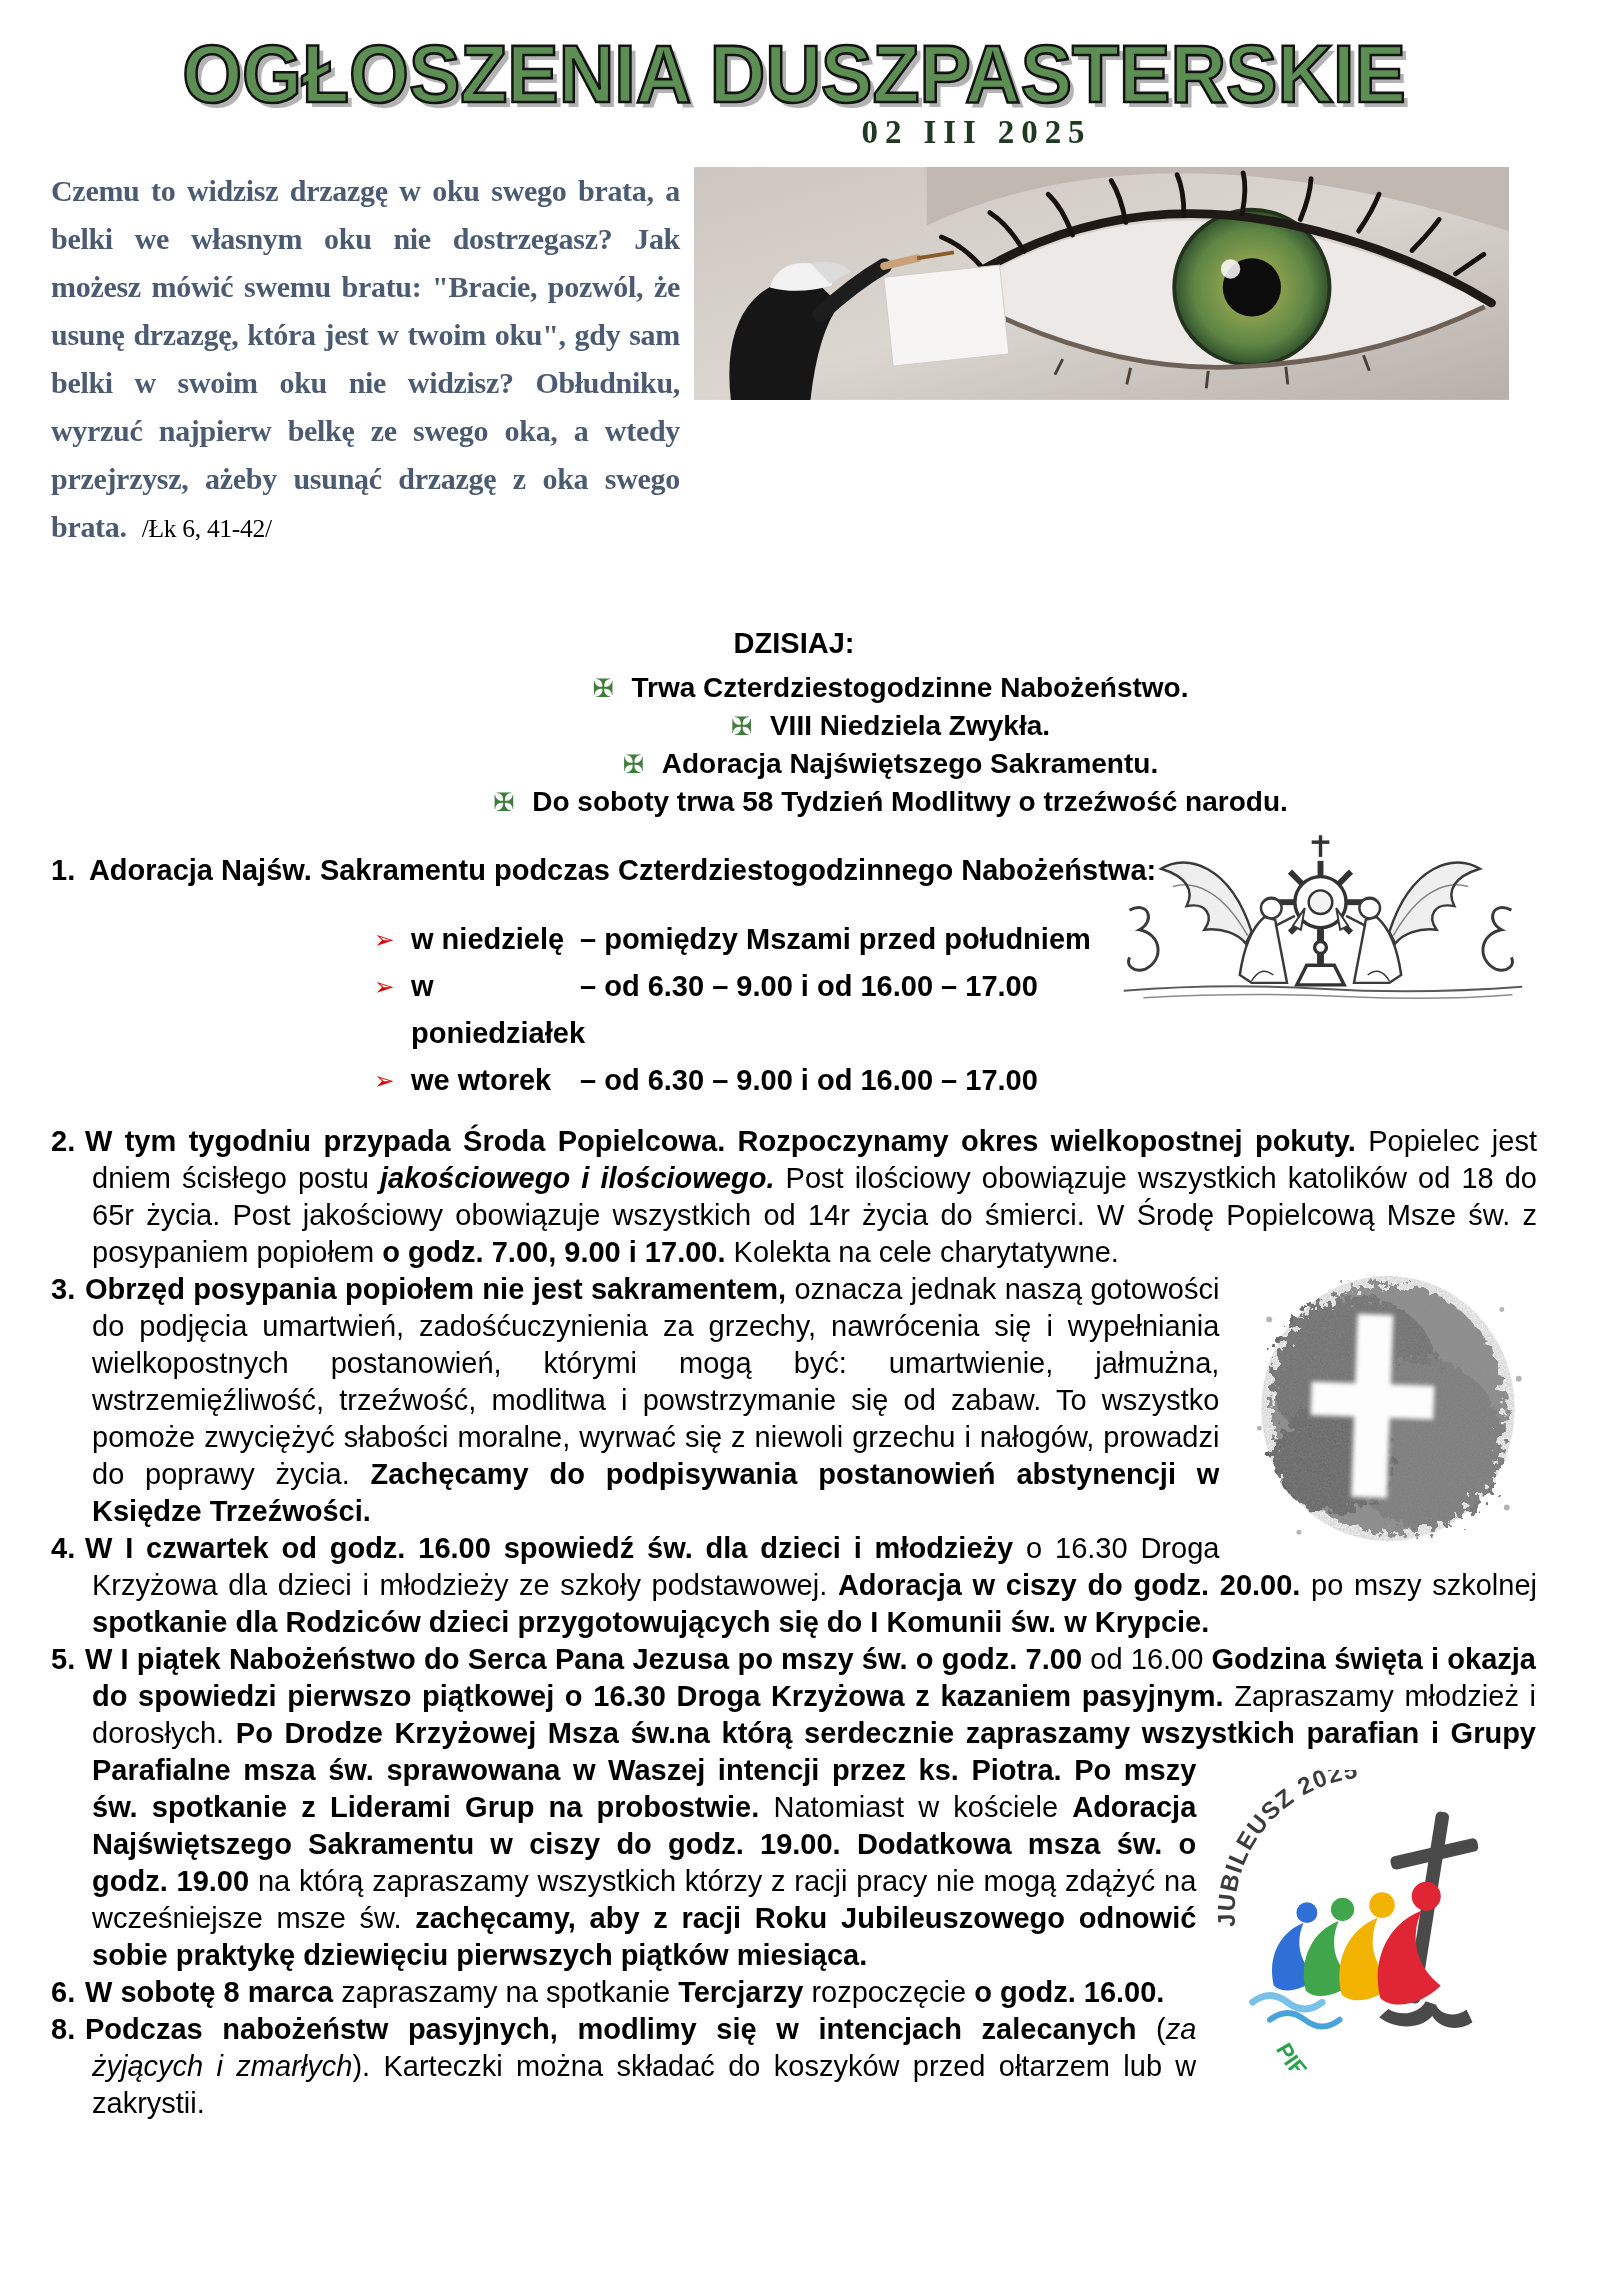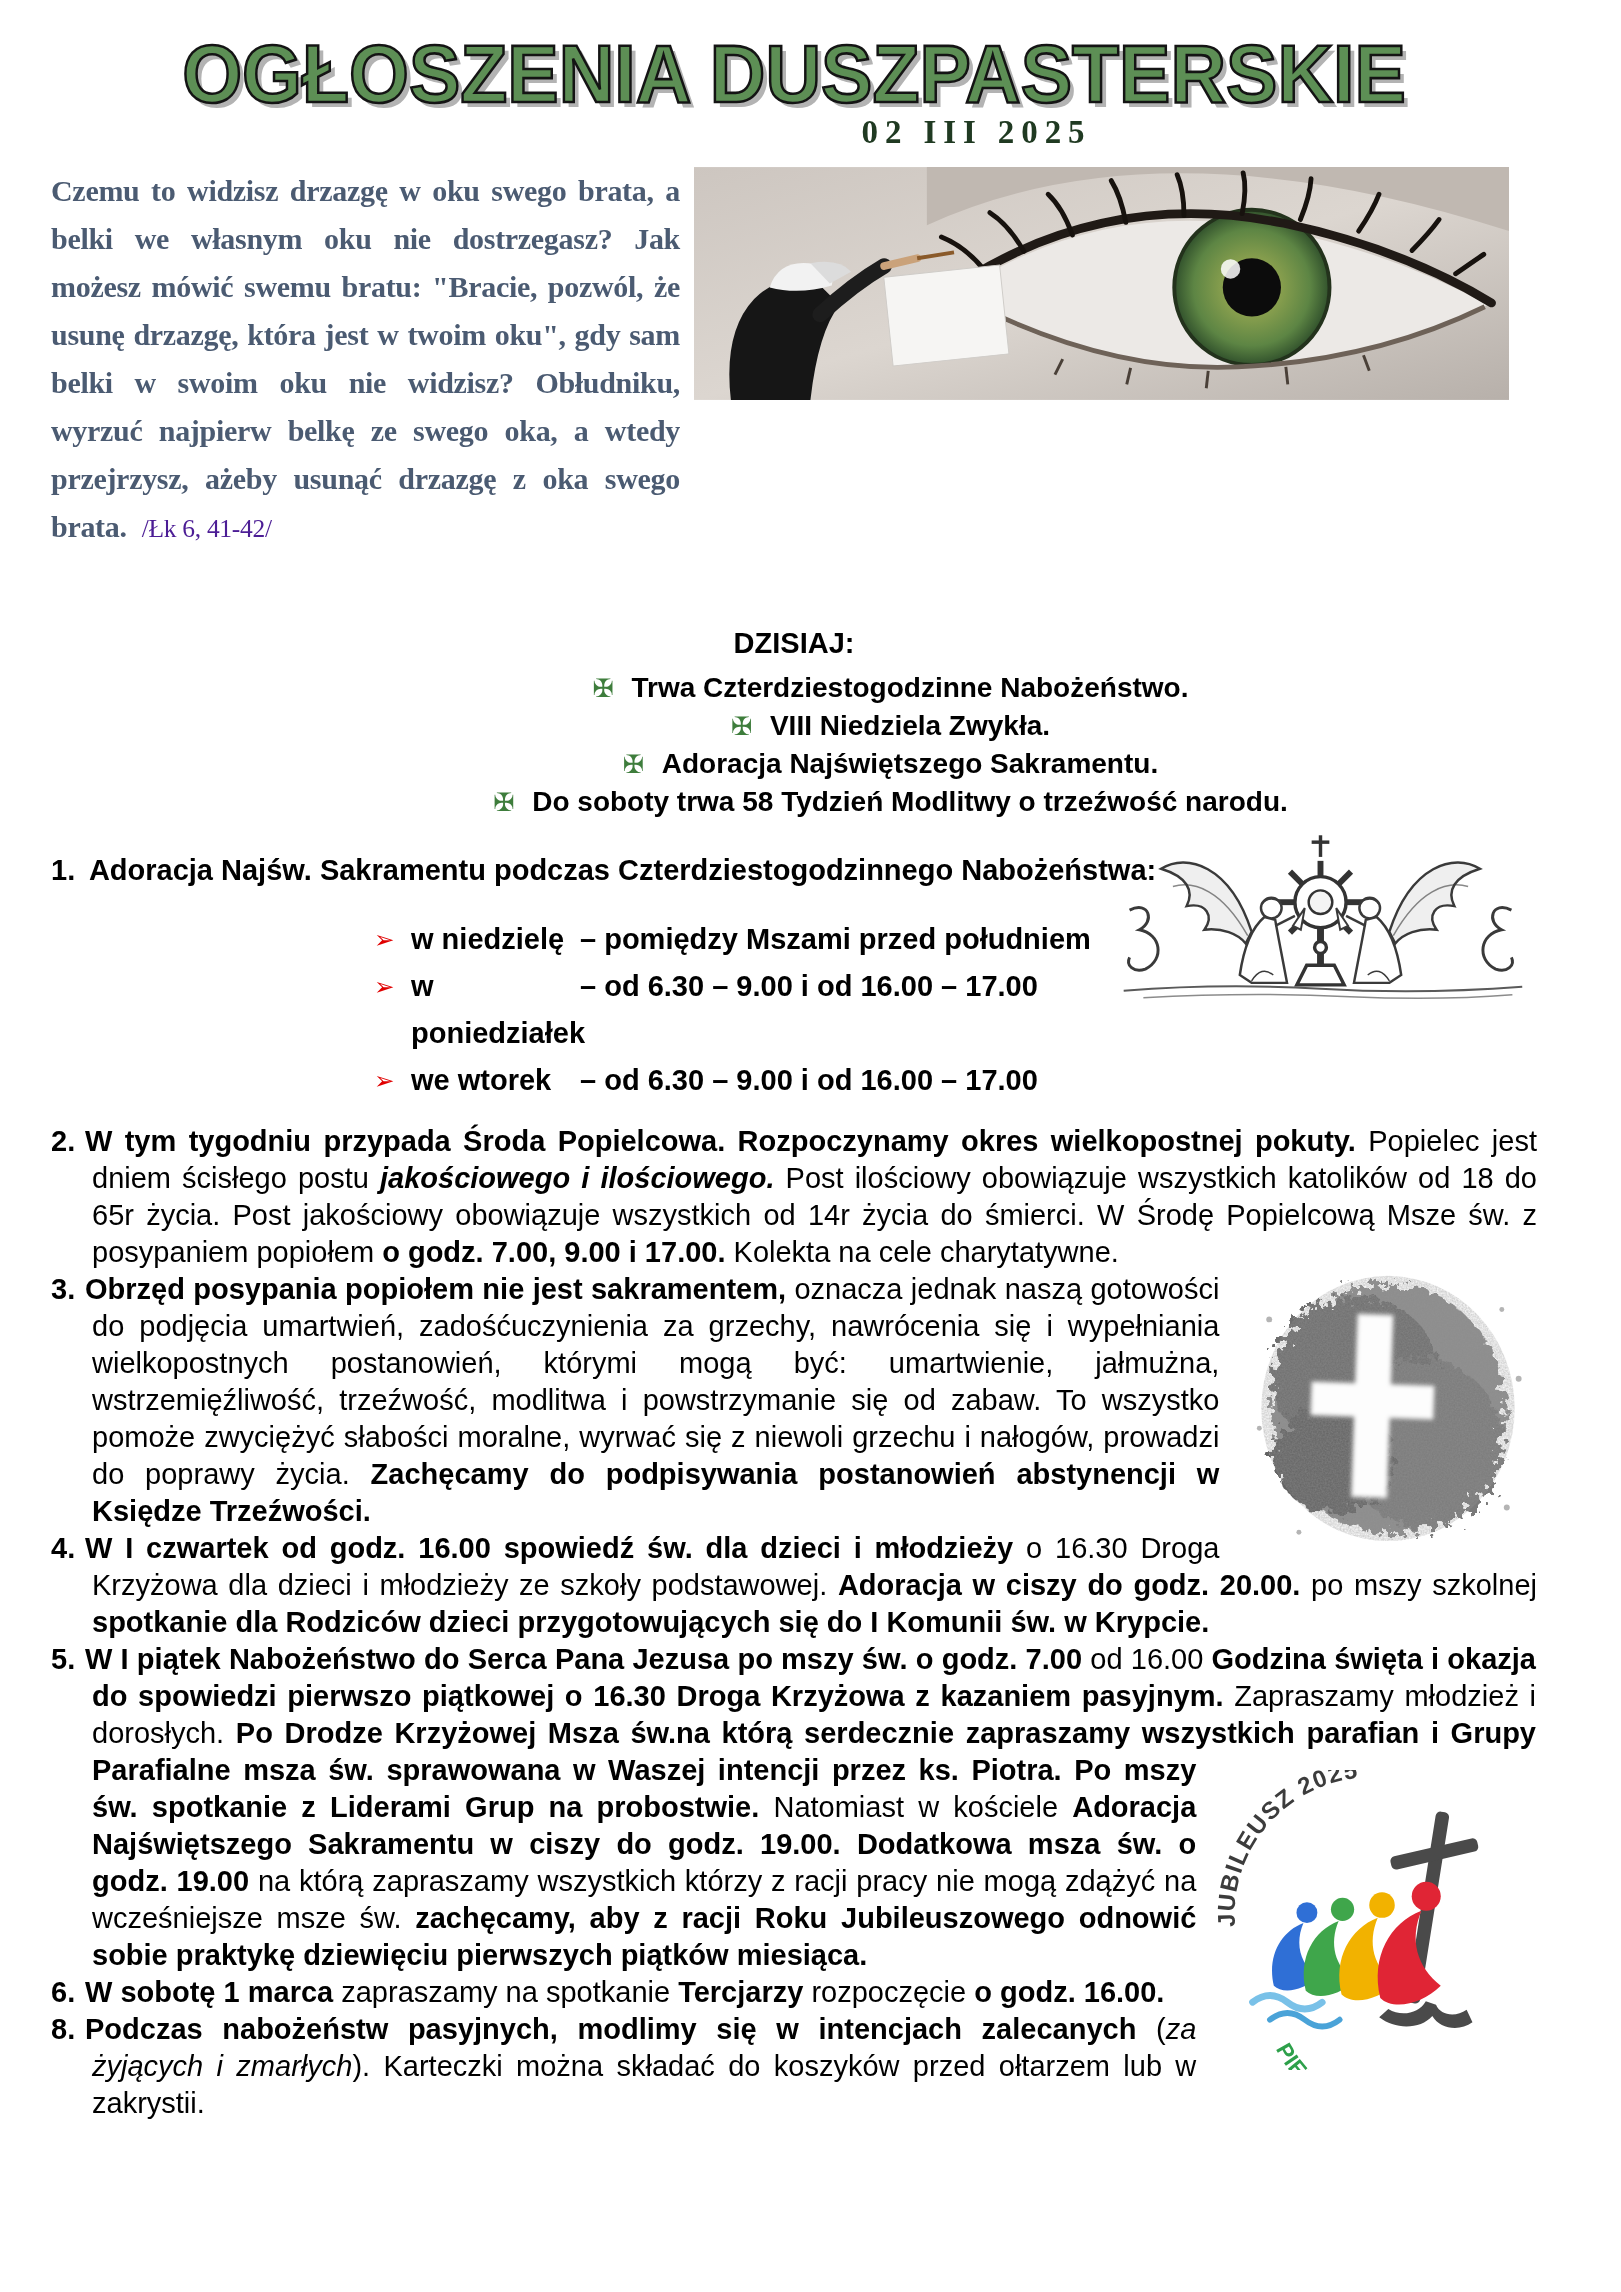--- a/index.html
+++ b/index.html
@@ -21,21 +21,21 @@
     font-family:"Liberation Serif",serif;font-weight:bold;font-size:33px;
     letter-spacing:6.9px;color:#203a22;margin:3.9px 0 0 365px;
   }
 
   
   .quote-row{display:flex;margin-top:15.7px;align-items:flex-start;}
   .quote{
     width:629px;flex:none;font-family:"Liberation Serif",serif;font-weight:bold;
     font-size:30px;line-height:48px;letter-spacing:-0.3px;color:#4b5b72;text-align:justify;
   }
-  .cite{font-size:25.5px;font-weight:normal;color:#4c1d95;white-space:nowrap;margin-left:7.8px;}
+  .cite{font-size:25.5px;font-weight:normal;color:#000000;white-space:nowrap;margin-left:7.8px;}
   .eye{width:815px;height:233px;margin-left:13.7px;flex:none;}
 
   
   .today{margin-top:74px;text-align:center;}
   .today-heading{font-weight:bold;font-size:29px;}
   .today-list{margin-top:9.8px;}
   .today-item{margin-left:193px;font-weight:bold;font-size:28px;line-height:38px;}
   .cross-bullet{color:#3e7d3c;font-family:"DejaVu Sans",sans-serif;margin-right:17.6px;font-size:25.5px;}
 
   
@@ -278,21 +278,21 @@
         <use href="#fig" transform="translate(62 160) scale(0.9)" fill="#2f6fd6"></use>
         <use href="#fig" transform="translate(95 158) scale(1.0)" fill="#3fa64b"></use>
         <use href="#fig" transform="translate(132 155) scale(1.1)" fill="#f2b200"></use>
         <use href="#fig" transform="translate(172 148) scale(1.25)" fill="#e02535"></use>
       </svg>
 
       <div class="item">
         <span class="num">5.</span><span><span class="seg-b">W I piątek Nabożeństwo do Serca Pana Jezusa po mszy św. o godz. 7.00 </span><span class="seg-r">od 16.00 </span><span class="seg-b">Godzina święta i okazja do spowiedzi pierwszo piątkowej o 16.30 Droga Krzyżowa z kazaniem pasyjnym. </span><span class="seg-r">Zapraszamy młodzież i dorosłych. </span><span class="seg-b">Po Drodze Krzyżowej Msza św.na którą serdecznie zapraszamy wszystkich parafian i Grupy Parafialne msza św. sprawowana w Waszej intencji przez ks. Piotra. Po mszy św. spotkanie z Liderami Grup na probostwie. </span><span class="seg-r">Natomiast w kościele </span><span class="seg-b">Adoracja Najświętszego Sakramentu w ciszy do godz. 19.00. Dodatkowa msza św. o godz. 19.00 </span><span class="seg-r">na którą zapraszamy wszystkich którzy z racji pracy nie mogą zdążyć na wcześniejsze msze św. </span><span class="seg-bu">zachęcamy, aby z racji Roku Jubileuszowego odnowić sobie praktykę dziewięciu pierwszych piątków miesiąca.</span></span>
       </div>
       <div class="item">
-        <span class="num">6.</span><span><span class="seg-b">W sobotę 1 marca </span><span class="seg-r">zapraszamy na spotkanie </span><span class="seg-b">Tercjarzy </span><span class="seg-r">rozpoczęcie </span><span class="seg-b">o godz. 16.00.</span></span>
+        <span class="num">6.</span><span><span class="seg-b">W sobotę 8 marca </span><span class="seg-r">zapraszamy na spotkanie </span><span class="seg-b">Tercjarzy </span><span class="seg-r">rozpoczęcie </span><span class="seg-b">o godz. 16.00.</span></span>
       </div>
       <div class="item">
         <span class="num">8.</span><span><span class="seg-b">Podczas nabożeństw pasyjnych, modlimy się </span><span class="seg-bu">w intencjach zalecanych</span><span class="seg-r"> (</span><span class="seg-i">za żyjących i zmarłych</span><span class="seg-r">). Karteczki można składać do koszyków przed ołtarzem lub w zakrystii.</span></span>
       </div>
     </div>
 
   </div>
 </div>
 
 

